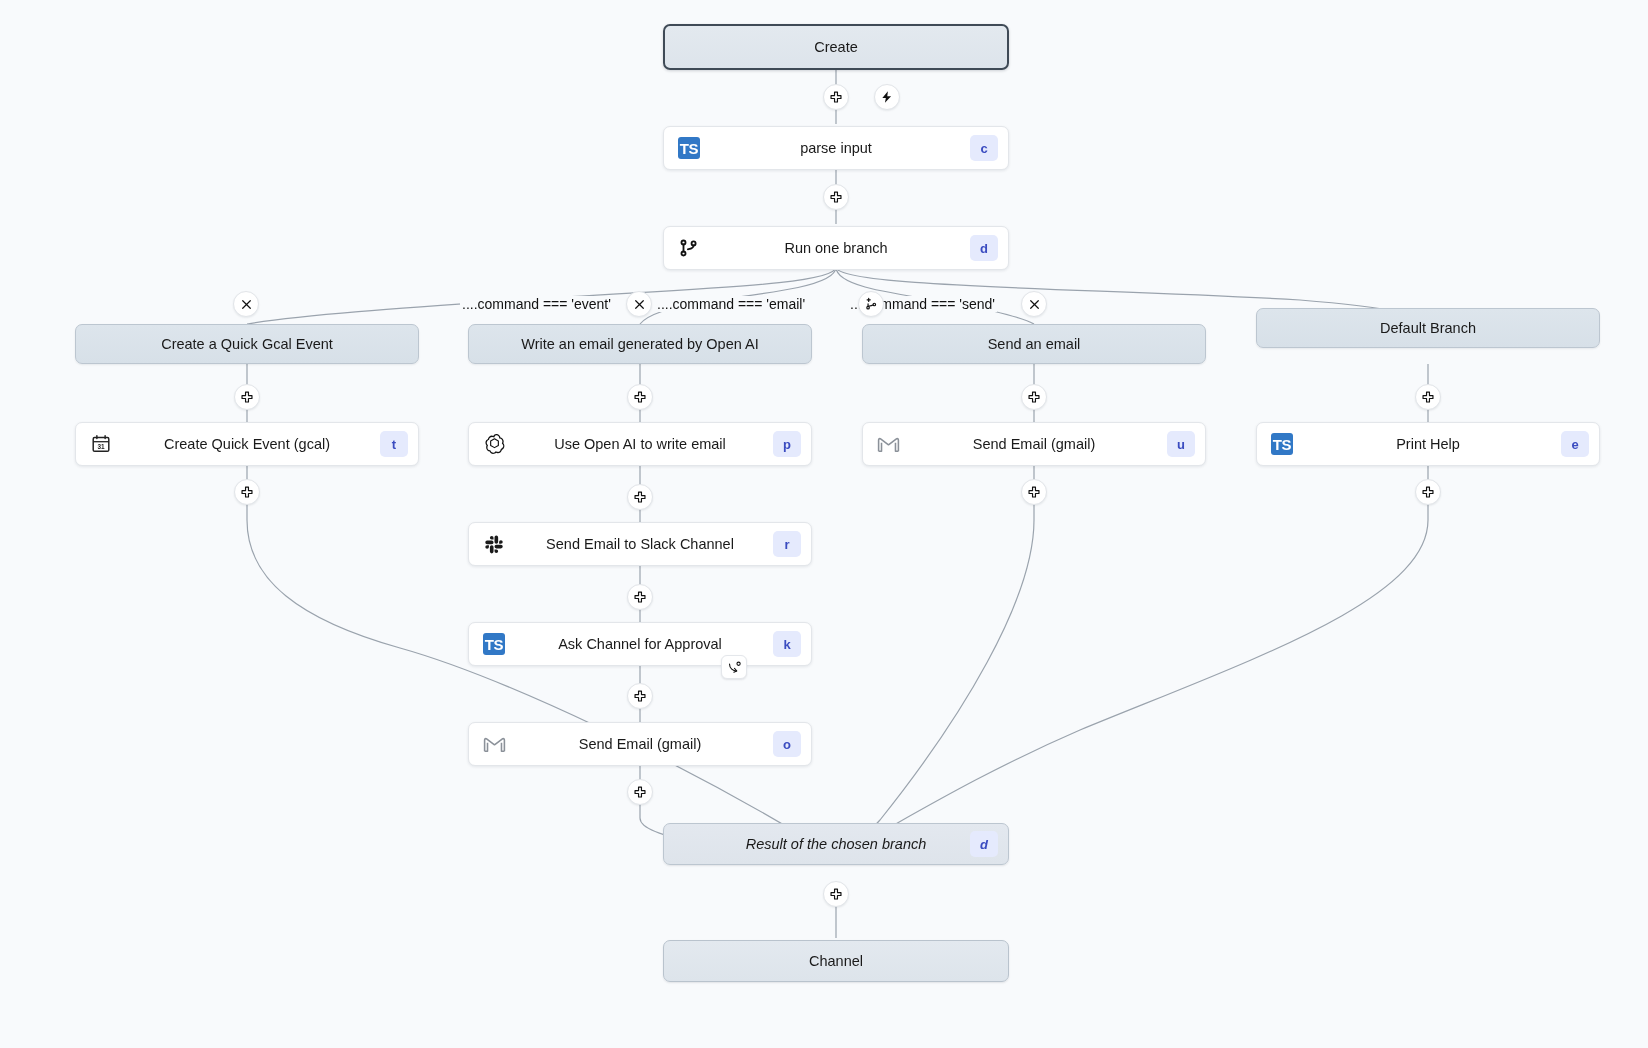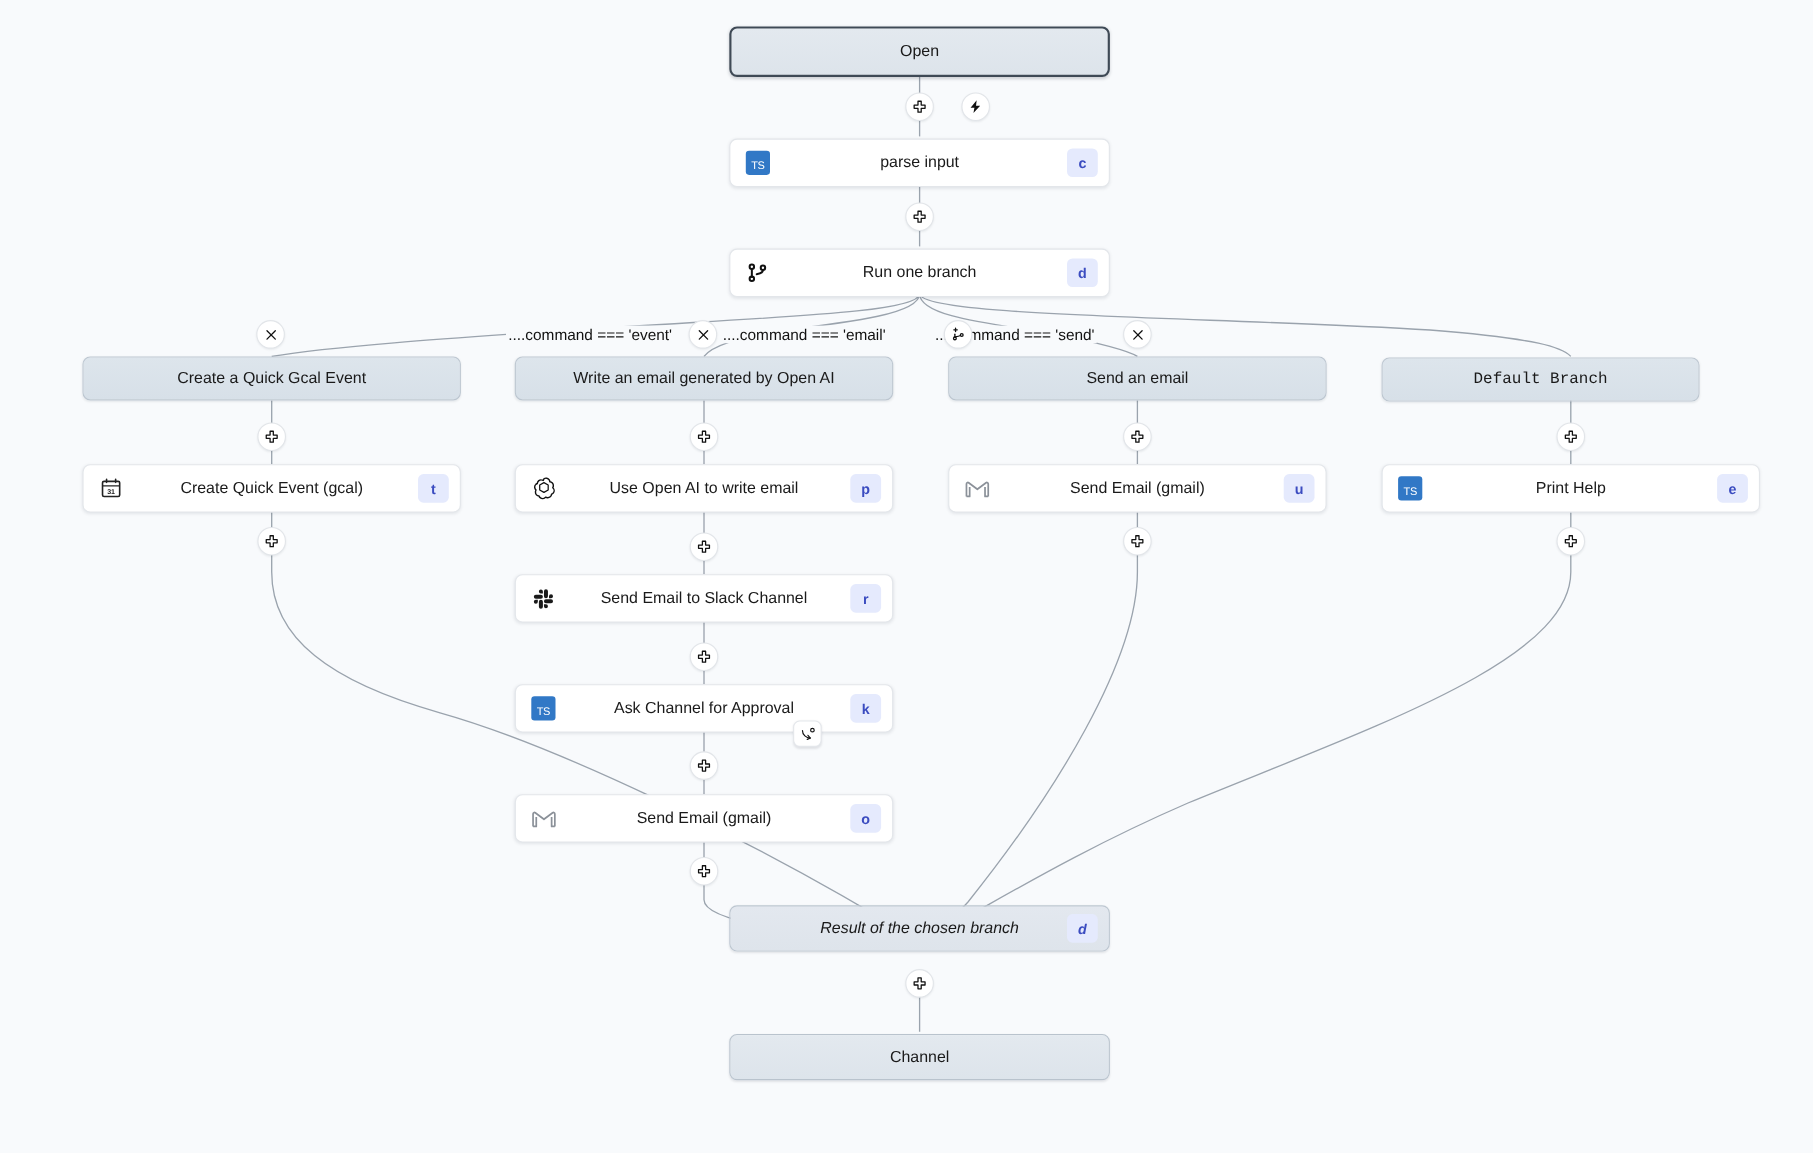--- a/index.html
+++ b/index.html
@@ -134,22 +134,22 @@
     justify-content: center;
     z-index: 6;
   }
 
   
   .ts-icon {
     width: 22px; height: 22px;
     background: #3178c6;
     border-radius: 3px;
     color: #fff;
-    font-size: 10px;
-    font-weight: normal;
+    font-size: 15px;
+    font-weight: bold;
     display: flex;
     align-items: flex-end;
     justify-content: center;
     letter-spacing: -0.3px;
     padding-bottom: 2px;
     font-family: "Liberation Sans", sans-serif;
   }
 </style>
 </head>
 <body>
@@ -182,21 +182,21 @@
 
       <path d="M1034,466 L1034,520 C1034,600 960,720 880,820 C860,842 845,852 836,856"></path>
 
       <path d="M1428,466 L1428,520 C1428,600 1250,660 1080,730 C960,782 880,836 836,856"></path>
 
       <path d="M836,886 L836,938"></path>
     </g>
   </svg>
 
   <div class="node io selected" style="left:663px; top:24px; width:346px; height:46px;">
-    <span class="label">Open</span>
+    <span class="label">Create</span>
   </div>
 
   <div class="handle" style="left:823px; top:84px;">
     <svg width="14" height="14" viewBox="0 0 24 24">
       <path d="M9.5 3.5h5v6h6v5h-6v6h-5v-6h-6v-5h6z" fill="none" stroke="#111" stroke-width="2" stroke-linejoin="round"></path>
     </svg>
   </div>
 
   <div class="handle" style="left:874px; top:84px;">
     <svg width="14" height="14" viewBox="0 0 24 24">
@@ -265,21 +265,21 @@
 
   <div class="node branch" style="left:75px; top:324px; width:344px;">
     <span class="label">Create a Quick Gcal Event</span>
   </div>
   <div class="node branch" style="left:468px; top:324px; width:344px;">
     <span class="label">Write an email generated by Open AI</span>
   </div>
   <div class="node branch" style="left:862px; top:324px; width:344px;padding-left:28px;">
     <span class="label">Send an email</span>
   </div>
-  <div class="node branch" style="left:1256px; top:325px; width:289px;font-family:Liberation Mono, monospace;">
+  <div class="node branch" style="left:1256px; top:308px; width:344px;">
     <span class="label">Default Branch</span>
   </div>
 
   <div class="handle" style="left:234px; top:384px;">
     <svg width="14" height="14" viewBox="0 0 24 24">
       <path d="M9.5 3.5h5v6h6v5h-6v6h-5v-6h-6v-5h6z" fill="none" stroke="#111" stroke-width="2" stroke-linejoin="round"></path>
     </svg>
   </div>
   <div class="handle" style="left:627px; top:384px;">
     <svg width="14" height="14" viewBox="0 0 24 24">

